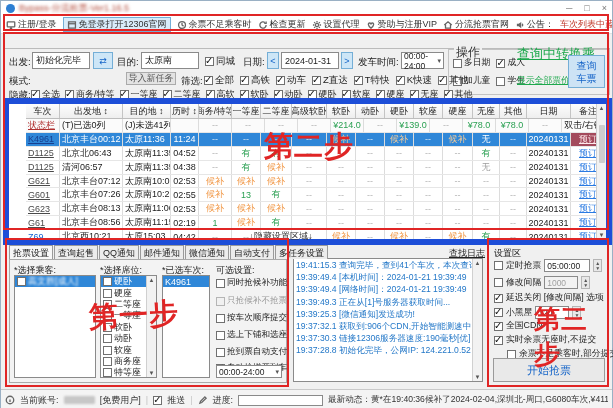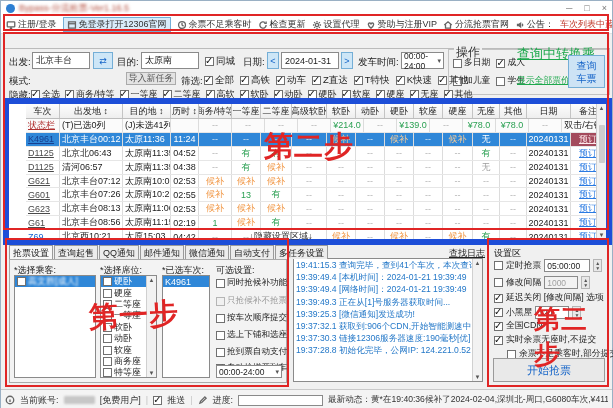--- a/index.html
+++ b/index.html
@@ -183,21 +183,21 @@
           </svg>
         </span>
         <span>公告：</span>
       </span>
       <span class="notice-txt">车次列表中蓝色的车次，才支持选上下铺功能！</span>
     </div>
 
   <div class="tabline"></div>
 
   <span class="flabel" style="left:8px;top:55px">出发:</span>
-  <span class="tbox" style="left:31px;top:51px;width:58px;height:17px">北京丰台</span>
+  <span class="tbox" style="left:31px;top:51px;width:58px;height:17px">初始化完毕</span>
   <span class="sqbtn" style="left:92px;top:51px;width:20px;height:17px">⇄</span>
   <span class="flabel" style="left:116px;top:55px">目的:</span>
   <span class="tbox" style="left:140px;top:51px;width:58px;height:17px">太原南</span>
   <span class="cbrow" style="left:204px;top:54px">
     <span class="cbi">
         <span class="cb on"></span>
     <span>同城</span>
       </span>
   </span>
   <span class="flabel" style="left:242px;top:55px">日期:</span>

